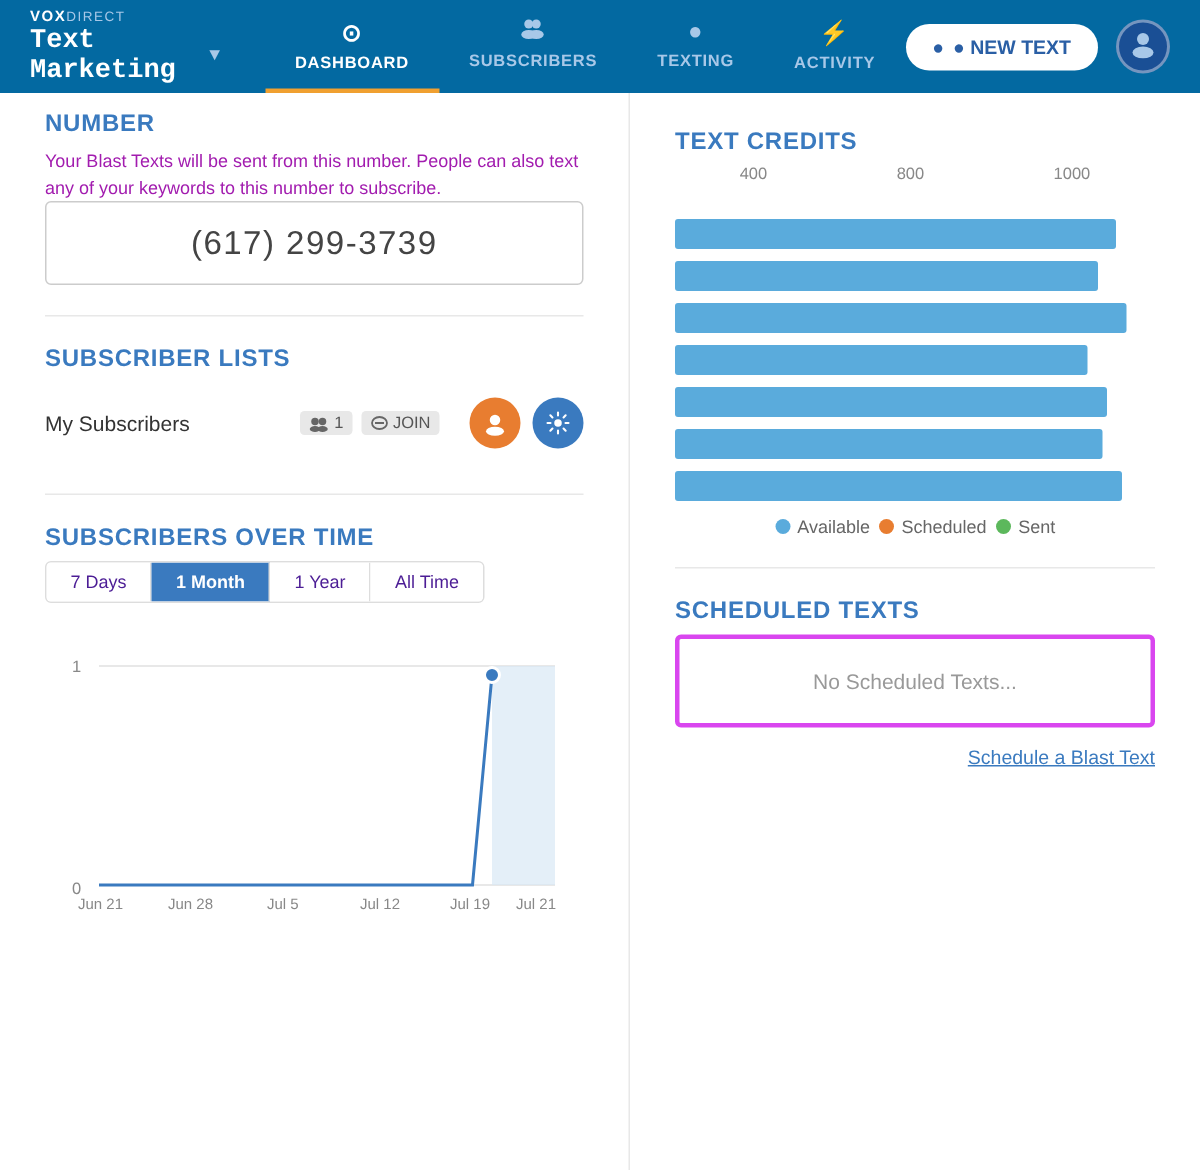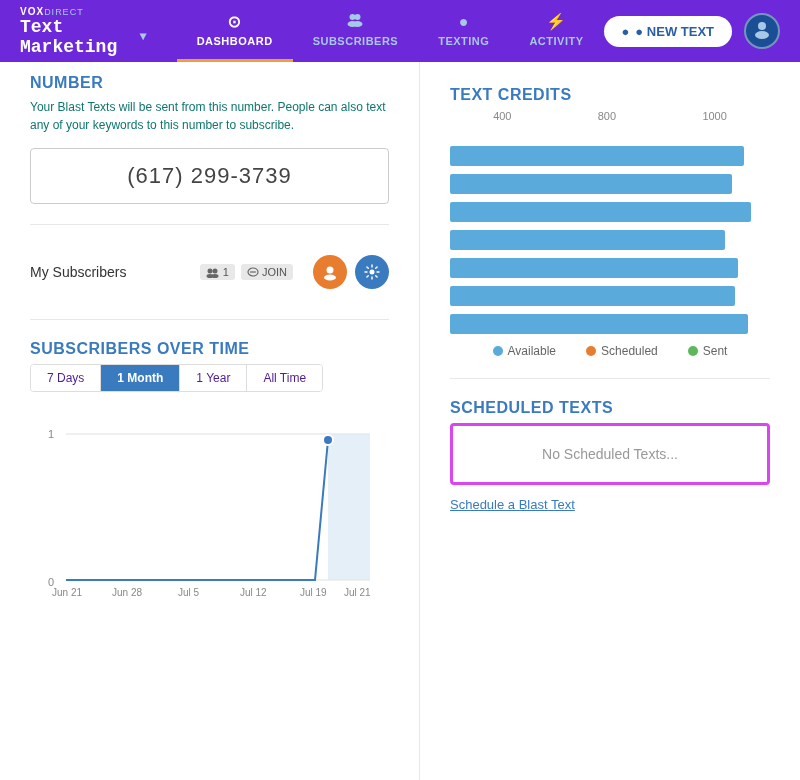--- a/index.html
+++ b/index.html
@@ -1,20 +1,20 @@
 <!DOCTYPE html>
 <html><head>
   <meta charset="utf-8">
   <style>
     * { box-sizing: border-box; margin: 0; padding: 0; }
     body { font-family: -apple-system, BlinkMacSystemFont, 'Segoe UI', Arial, sans-serif; background: #f5f5f5; width: 800px; height: 780px; overflow: hidden; }
 
     
     .header {
-      background: #6d28d9;
+      background: #0369a1;
       display: flex;
       align-items: center;
       padding: 0 20px;
       height: 62px;
     }
     .header-brand {
       display: flex;
       flex-direction: column;
       color: white;
       margin-right: 30px;
@@ -113,24 +113,23 @@
 
     
     .section-title {
       color: #3a7abf;
       font-size: 16px;
       font-weight: 700;
       letter-spacing: 0.5px;
       margin-bottom: 6px;
     }
     .section-desc {
-      color: #0f766e;
+      color: #a21caf;
       font-size: 12px;
       line-height: 1.5;
-      margin-bottom: 14px;
     }
     .section-divider {
       border: none;
       border-top: 1px solid #e8e8e8;
       margin: 20px 0;
     }
 
     
     .number-box {
       border: 1px solid #ccc;
@@ -233,21 +232,21 @@
       margin-bottom: 8px;
       position: relative;
     }
     .bar-fill {
       height: 100%;
       border-radius: 2px;
       background: #5aabdc;
     }
     .credits-legend {
       display: flex;
-      gap: 30px;
+      gap: 6px;
       font-size: 12px;
       color: #666;
       margin-top: 10px;
       justify-content: center;
     }
     .legend-item {
       display: flex;
       align-items: center;
       gap: 5px;
     }
@@ -269,21 +268,21 @@
       color: #999;
       font-size: 14px;
       margin-bottom: 12px;
     }
     .schedule-link {
       color: #3a7abf;
       text-decoration: underline;
       font-size: 13px;
       cursor: pointer;
       display: block;
-      text-align: left;
+      text-align: right;
       font-weight: 500;
     }
   </style>
 </head>
 <body>
 
 <header class="header">
   <div class="header-brand">
     <div class="brand-vox">
       <span>VOX</span><span style="color:#a8c8e8;font-weight:400;font-size:9px;">DIRECT</span>
@@ -342,20 +341,21 @@
 
     <div>
       <div class="section-title">NUMBER</div>
       <div class="section-desc">Your Blast Texts will be sent from this number. People can also text any of your keywords to this number to subscribe.</div>
       <div class="number-box">(617) 299-3739</div>
     </div>
 
     <hr class="section-divider">
 
     <div>
+      <div class="section-title">SUBSCRIBER LISTS</div>
       <div class="subscriber-list-row">
         <span class="subscriber-name">My Subscribers</span>
         <span class="subscriber-badge">
           <svg width="14" height="11" viewBox="0 0 14 11" fill="none">
               <circle cx="4" cy="4" r="2.5" fill="#666"></circle>
               <circle cx="9" cy="4" r="2.5" fill="#666"></circle>
               <ellipse cx="4" cy="9" rx="3.5" ry="2" fill="#666"></ellipse>
               <ellipse cx="9" cy="9" rx="3.5" ry="2" fill="#666"></ellipse>
             </svg>
           1

